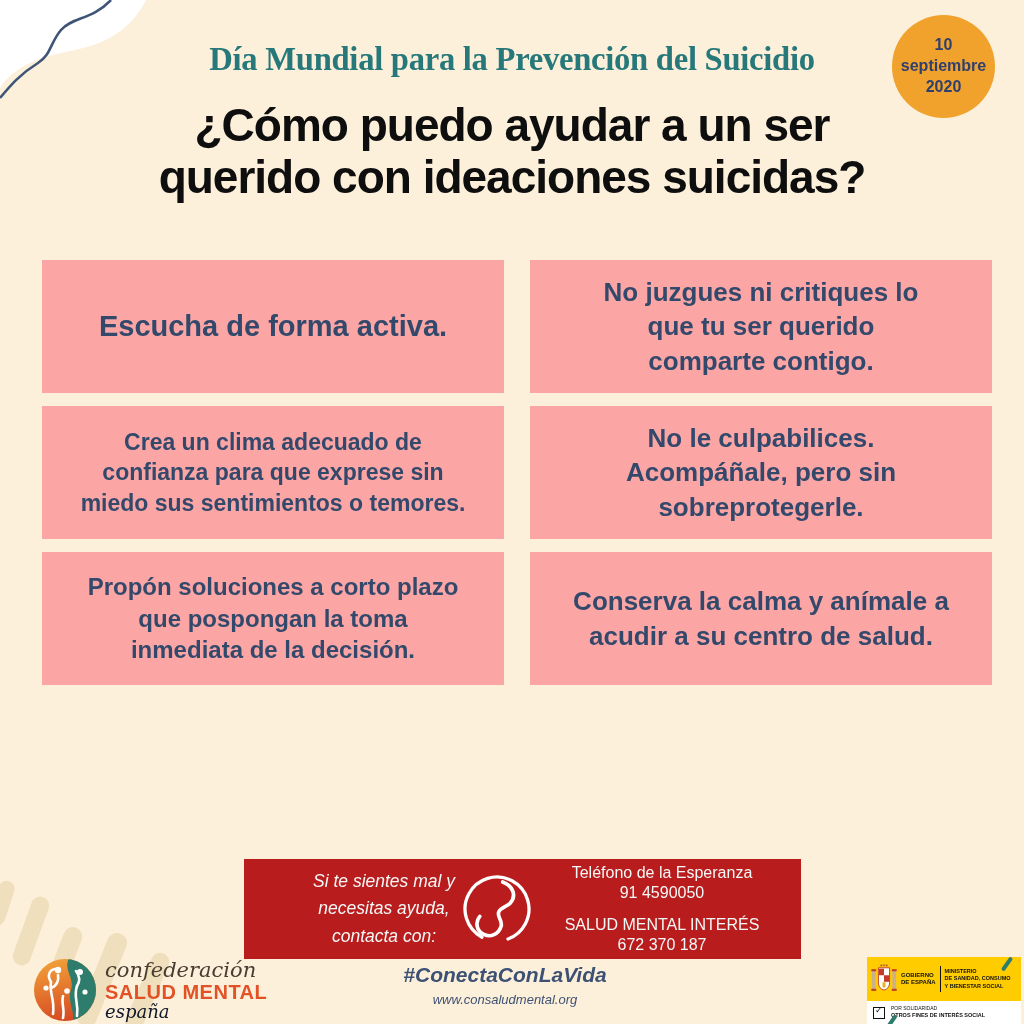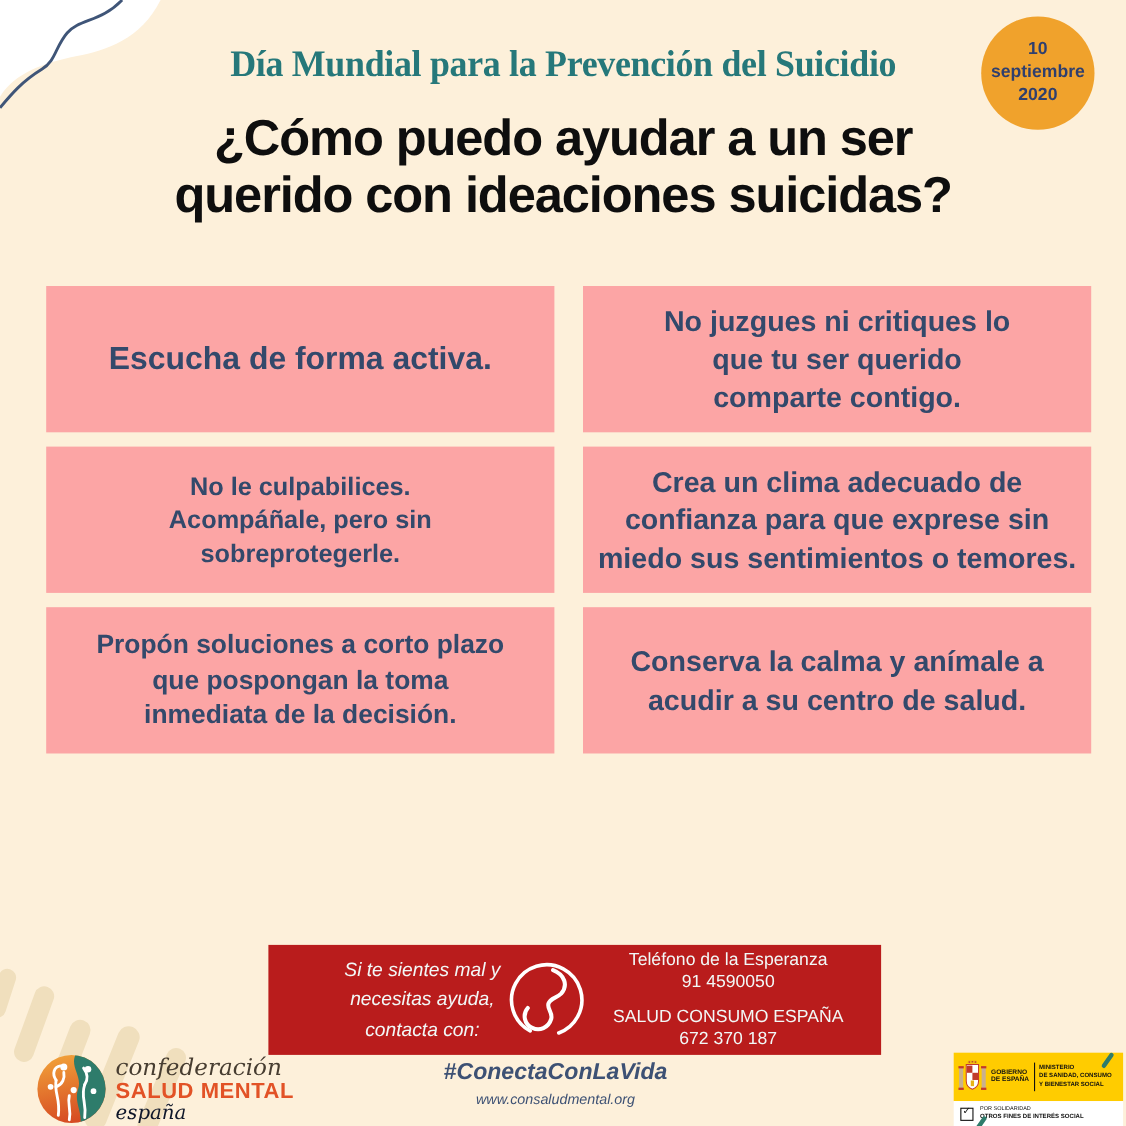--- a/index.html
+++ b/index.html
@@ -107,26 +107,26 @@
 
   <div class="subtitle">Día Mundial para la Prevención del Suicidio</div>
   <div class="main-title">¿Cómo puedo ayudar a un ser
 querido con ideaciones suicidas?</div>
 
   <div class="grid">
     <div class="card">Escucha de forma activa.</div>
     <div class="card">No juzgues ni critiques lo
 que tu ser querido
 comparte contigo.</div>
+    <div class="card">Crea un clima adecuado de
+confianza para que exprese sin
+miedo sus sentimientos o temores.</div>
     <div class="card">No le culpabilices.
 Acompáñale, pero sin
 sobreprotegerle.</div>
-    <div class="card">Crea un clima adecuado de
-confianza para que exprese sin
-miedo sus sentimientos o temores.</div>
     <div class="card">Propón soluciones a corto plazo
 que pospongan la toma
 inmediata de la decisión.</div>
     <div class="card">Conserva la calma y anímale a
 acudir a su centro de salud.</div>
   </div>
 
   <div class="helpbar">
     <div class="help-intro">Si te sientes mal y
 necesitas ayuda,
@@ -134,21 +134,21 @@
     <svg class="help-phone" viewBox="0 0 100 100">
       <circle cx="50" cy="50" r="39" fill="none" stroke="#ffffff" stroke-width="4" stroke-linecap="round" stroke-dasharray="212 33" transform="rotate(118 50 50)"></circle>
       <path d="M57 17 c13 5 17 17 9 26 c-5 5 -12 5 -14 11 c-2 6 5 10 3 17 c-3 10 -13 14 -21 10 c-9 -4 -11 -15 -5 -22" fill="none" stroke="#ffffff" stroke-width="4.5" stroke-linecap="round"></path>
     </svg>
     <div class="help-contacts">
       <div class="contact-group">
         <div>Teléfono de la Esperanza</div>
         <div>91 4590050</div>
       </div>
       <div class="contact-group">
-        <div>SALUD CONSUMO ESPAÑA</div>
+        <div>SALUD MENTAL INTERÉS</div>
         <div>672 370 187</div>
       </div>
     </div>
   </div>
 
   <div class="logo-wrap">
     <svg width="64" height="64" viewBox="0 0 64 64">
       <defs>
         <linearGradient id="lg" x1="0.2" y1="0" x2="0.4" y2="1">
           <stop offset="0" stop-color="#f2a43a"></stop>

